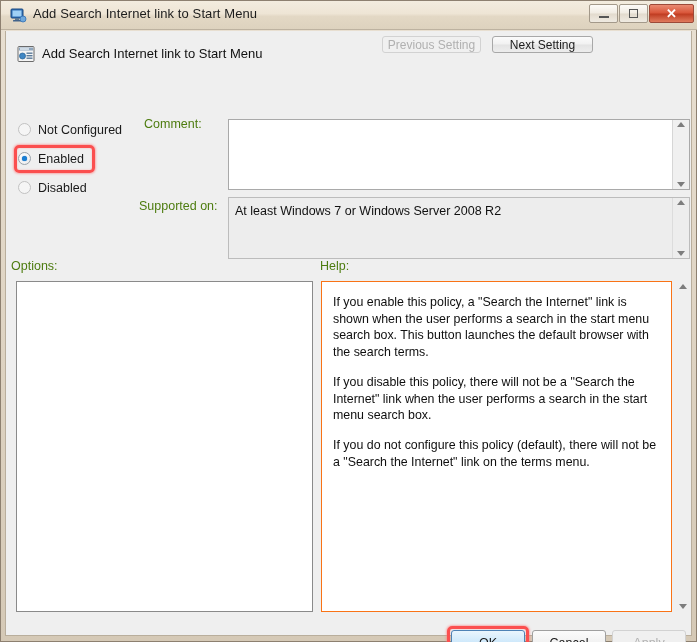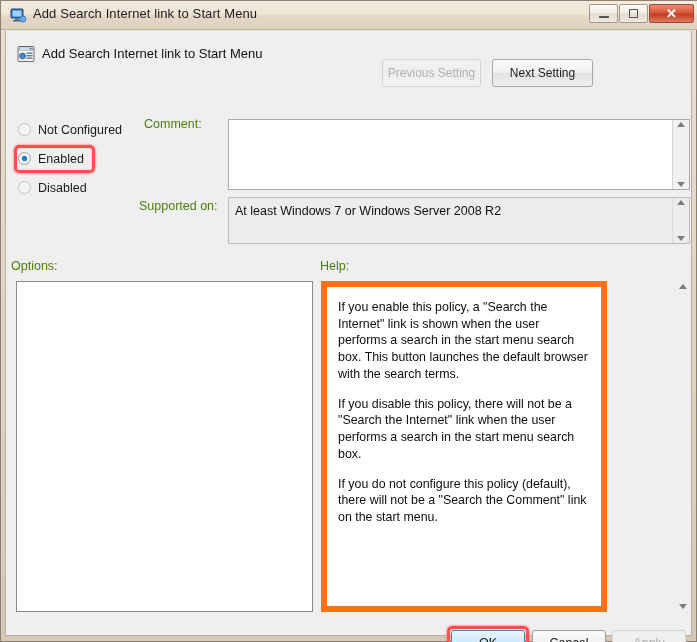--- a/index.html
+++ b/index.html
@@ -68,22 +68,22 @@
   #policy-header-icon {
     position: absolute; left: 11px; top: 14px; width: 18px; height: 18px;
   }
   #policy-header-title {
     position: absolute; left: 36px; top: 15px;
     font-size: 13px; color: #111;
     white-space: nowrap;
   }
 
   .nav-btn {
-    position: absolute; top: 28px;
-    height: 28px;
+    position: absolute; top: 5px;
+    height: 17px;
     font-size: 12px;
     font-family: "Liberation Sans", sans-serif;
     border: 1px solid #a8a8a8;
     border-radius: 3px;
     background: linear-gradient(180deg,#fbfbfb 0%, #f1f1f1 48%, #e3e3e3 52%, #ededed 100%);
     color: #1b1b1b;
     display:flex; align-items:center; justify-content:center;
   }
   #btn-prev-setting {
     left: 376px; width: 99px;
@@ -158,36 +158,36 @@
   }
   .arrow-up, .arrow-down {
     width: 0; height: 0; border-left: 4px solid transparent;
     border-right: 4px solid transparent;
   }
   .arrow-up { border-bottom: 5px solid #7d7d7d; }
   .arrow-down { border-top: 5px solid #7d7d7d; }
 
   #comment-box { left: 222px; top: 88px; width: 462px; height: 71px; }
   #supported-box {
-    left: 222px; top: 166px; width: 462px; height: 47px;
+    left: 222px; top: 166px; width: 462px; height: 62px;
     background: #ededed; border-color:#bcbcbc;
   }
   #supported-box .tb-body { background: #ededed; }
   #supported-box .vscroll { background:#ededed; border-left-color:#dcdcdc; }
 
   
   #options-panel {
     position: absolute; left: 10px; top: 250px;
     width: 297px; height: 331px;
     background: #ffffff; border: 1px solid #8a8a8a;
   }
   #help-panel {
     position: absolute; left: 315px; top: 250px;
-    width: 286px; height: 331px;
-    background: #ffffff; border: 6px solid #f97316;
+    width: 351px; height: 331px;
+    background: #ffffff; border: 1px solid #f97316;
     display: flex;
   }
   #help-text {
     flex: 1; padding: 12px 11px 8px 11px;
     font-size: 12.4px; color: #0f0f0f; line-height: 1.35;
     overflow: hidden;
   }
   #help-text p { margin: 0 0 13px 0; }
   #help-scroll {
     position: absolute; left: 668px; top: 250px;
@@ -300,21 +300,21 @@
 
     <div class="field-label" id="label-options">Options:</div>
     <div class="field-label" id="label-help">Help:</div>
 
     <div id="options-panel"></div>
 
     <div id="help-panel">
       <div id="help-text">
         <p>If you enable this policy, a "Search the Internet" link is shown when the user performs a search in the start menu search box. This button launches the default browser with the search terms.</p>
         <p>If you disable this policy, there will not be a "Search the Internet" link when the user performs a search in the start menu search box.</p>
-        <p>If you do not configure this policy (default), there will not be a "Search the Comment" link on the start menu.</p>
+        <p>If you do not configure this policy (default), there will not be a "Search the Internet" link on the terms menu.</p>
       </div>
     </div>
     <div id="help-scroll">
       <span class="arrow-up"></span>
       <span class="arrow-down"></span>
     </div>
 
     <div class="dlg-btn" id="btn-ok">OK</div>
     <div class="dlg-btn" id="btn-cancel">Cancel</div>
     <div class="dlg-btn" id="btn-apply">Apply</div>

